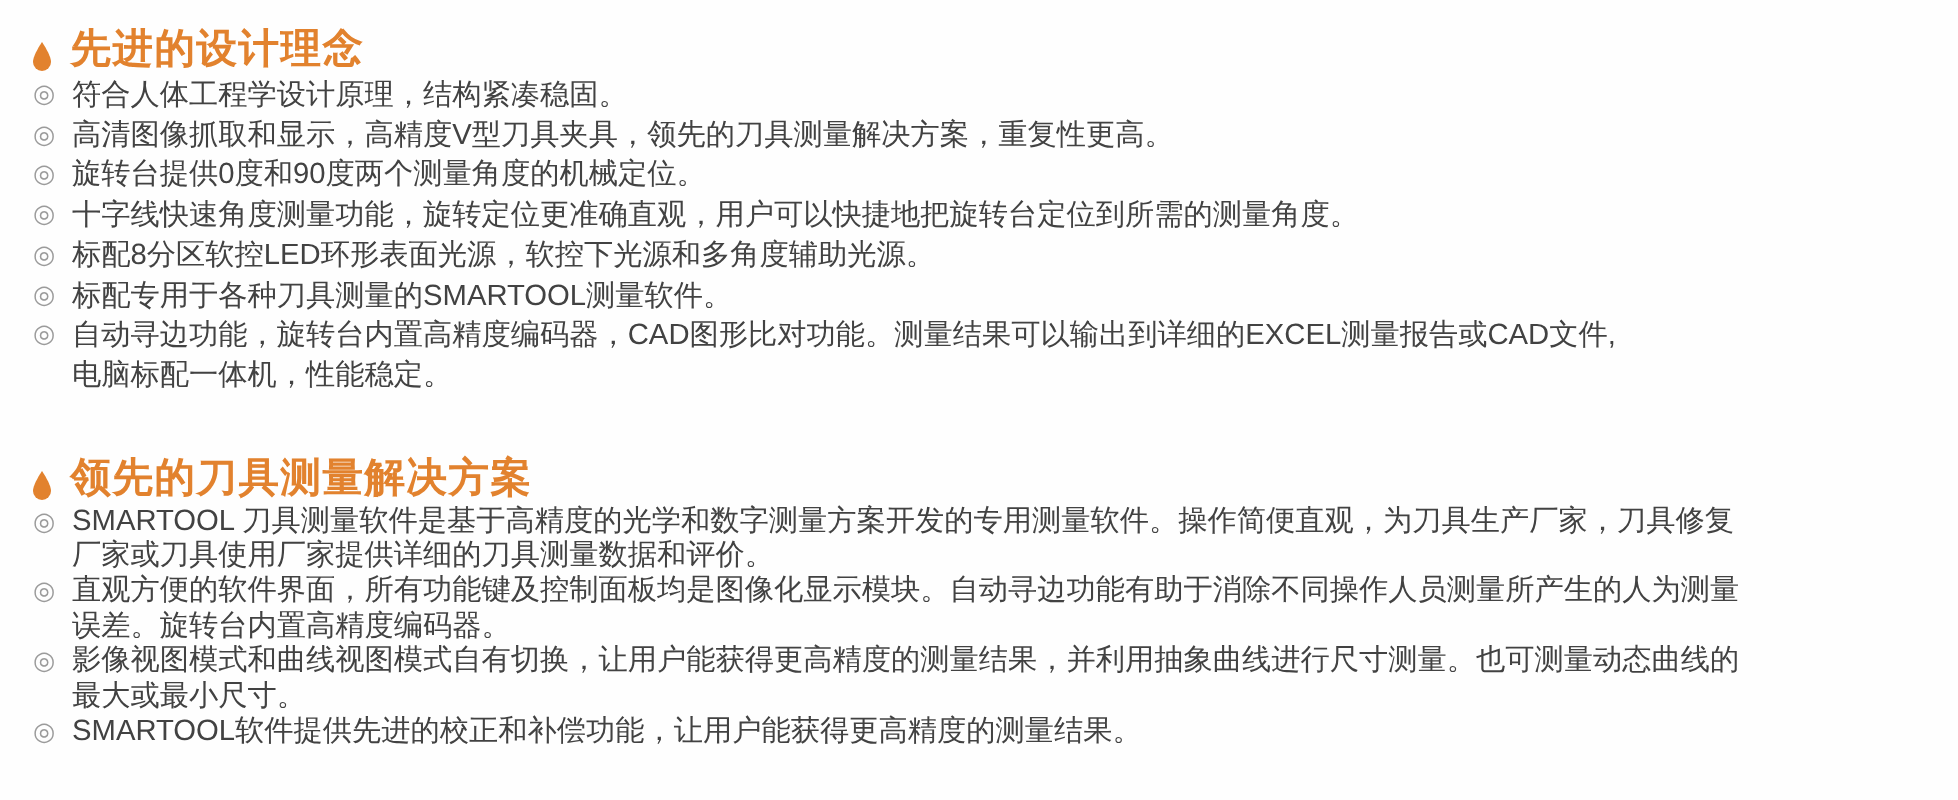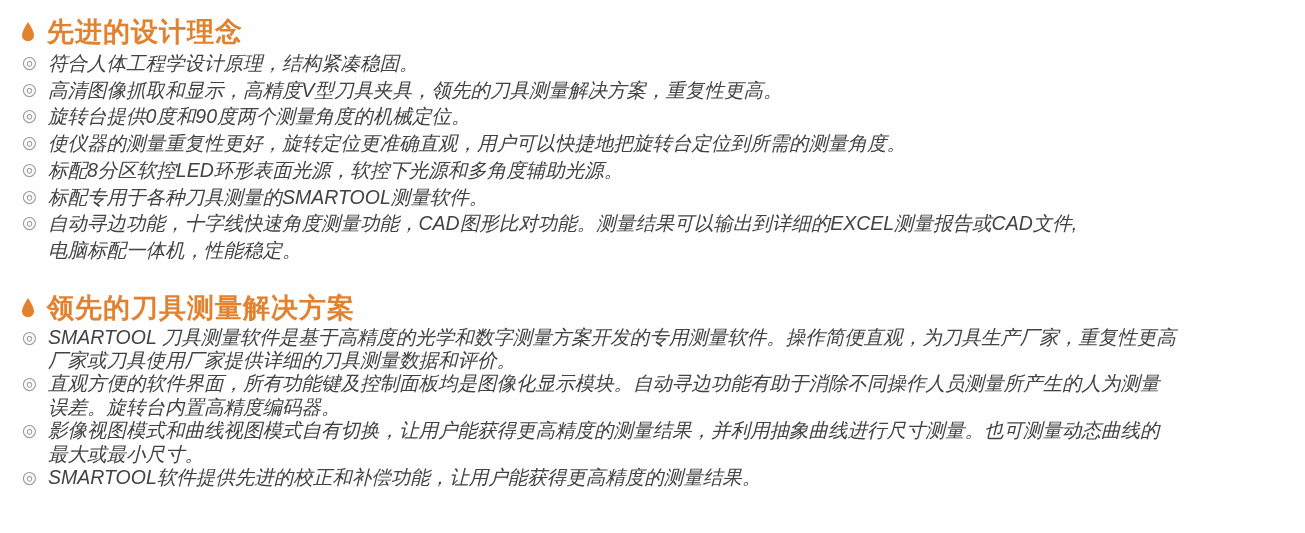--- a/index.html
+++ b/index.html
@@ -13,21 +13,21 @@
     width: 1305px;
     height: 533px;
     background: #fefefe;
     overflow: hidden;
     box-sizing: border-box;
     padding: 14px 20px 0 20px;
     color: #424242;
   }
   .section-heading {
     display: flex;
-    align-items: center;
+    align-items: flex-end;
     gap: 11px;
     height: 36px;
   }
   .drop-icon {
     width: 16px;
     height: 24px;
     flex: 0 0 auto;
     display: block;
   }
   .section-title {
@@ -55,25 +55,24 @@
     font-size: 17px;
     text-align: left;
     padding-left: 2px;
     box-sizing: border-box;
   }
   .item-text {
     white-space: pre-line;
     font-size: 19.5px;
     color: #424242;
     flex: 1 1 auto;
-    font-style: italic;
   }
   .list-1 .bullet-icon, .list-1 .item-text { line-height: 26.7px; }
   .list-2 .bullet-icon, .list-2 .item-text { line-height: 23.4px; }
-  .heading-2 { margin-top: 26px; }
+  .heading-2 { margin-top: 36px; }
 </style>
 </head>
 <body>
 
 <div class="page">
 
   <div class="section-heading">
     <svg class="drop-icon" viewBox="0 0 24 32" aria-hidden="true">
       <path d="M12 1 C12 1 3 14 3 21 a9 9 0 0 0 18 0 C21 14 12 1 12 1 Z" fill="#e2822e"></path>
     </svg>
@@ -88,48 +87,48 @@
     <li class="feature-item">
       <span class="bullet-icon">◎</span>
       <span class="item-text">高清图像抓取和显示，高精度V型刀具夹具，领先的刀具测量解决方案，重复性更高。</span>
     </li>
     <li class="feature-item">
       <span class="bullet-icon">◎</span>
       <span class="item-text">旋转台提供0度和90度两个测量角度的机械定位。</span>
     </li>
     <li class="feature-item">
       <span class="bullet-icon">◎</span>
-      <span class="item-text">使仪器的测量重复性更好，旋转定位更准确直观，用户可以快捷地把旋转台定位到所需的测量角度。</span>
+      <span class="item-text">十字线快速角度测量功能，旋转定位更准确直观，用户可以快捷地把旋转台定位到所需的测量角度。</span>
     </li>
     <li class="feature-item">
       <span class="bullet-icon">◎</span>
       <span class="item-text">标配8分区软控LED环形表面光源，软控下光源和多角度辅助光源。</span>
     </li>
     <li class="feature-item">
       <span class="bullet-icon">◎</span>
       <span class="item-text">标配专用于各种刀具测量的SMARTOOL测量软件。</span>
     </li>
     <li class="feature-item">
       <span class="bullet-icon">◎</span>
-      <span class="item-text">自动寻边功能，十字线快速角度测量功能，CAD图形比对功能。测量结果可以输出到详细的EXCEL测量报告或CAD文件,
+      <span class="item-text">自动寻边功能，旋转台内置高精度编码器，CAD图形比对功能。测量结果可以输出到详细的EXCEL测量报告或CAD文件,
 电脑标配一体机，性能稳定。</span>
     </li>
   </ul>
 
   <div class="section-heading heading-2">
     <svg class="drop-icon" viewBox="0 0 24 32" aria-hidden="true">
       <path d="M12 1 C12 1 3 14 3 21 a9 9 0 0 0 18 0 C21 14 12 1 12 1 Z" fill="#e2822e"></path>
     </svg>
     <span class="section-title">领先的刀具测量解决方案</span>
   </div>
 
   <ul class="feature-list list-2">
     <li class="feature-item">
       <span class="bullet-icon">◎</span>
-      <span class="item-text">SMARTOOL 刀具测量软件是基于高精度的光学和数字测量方案开发的专用测量软件。操作简便直观，为刀具生产厂家，重复性更高
+      <span class="item-text">SMARTOOL 刀具测量软件是基于高精度的光学和数字测量方案开发的专用测量软件。操作简便直观，为刀具生产厂家，刀具修复
 厂家或刀具使用厂家提供详细的刀具测量数据和评价。</span>
     </li>
     <li class="feature-item">
       <span class="bullet-icon">◎</span>
       <span class="item-text">直观方便的软件界面，所有功能键及控制面板均是图像化显示模块。自动寻边功能有助于消除不同操作人员测量所产生的人为测量
 误差。旋转台内置高精度编码器。</span>
     </li>
     <li class="feature-item">
       <span class="bullet-icon">◎</span>
       <span class="item-text">影像视图模式和曲线视图模式自有切换，让用户能获得更高精度的测量结果，并利用抽象曲线进行尺寸测量。也可测量动态曲线的

